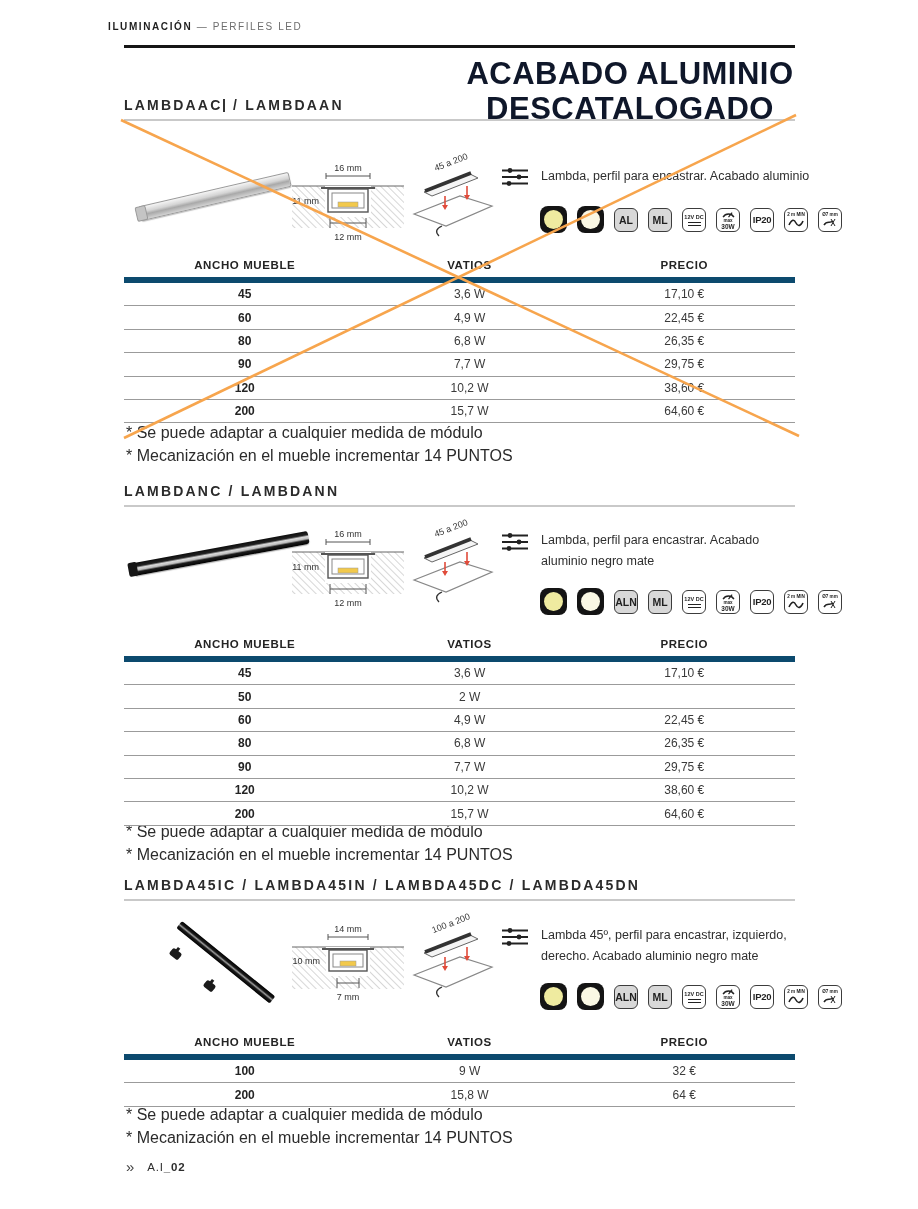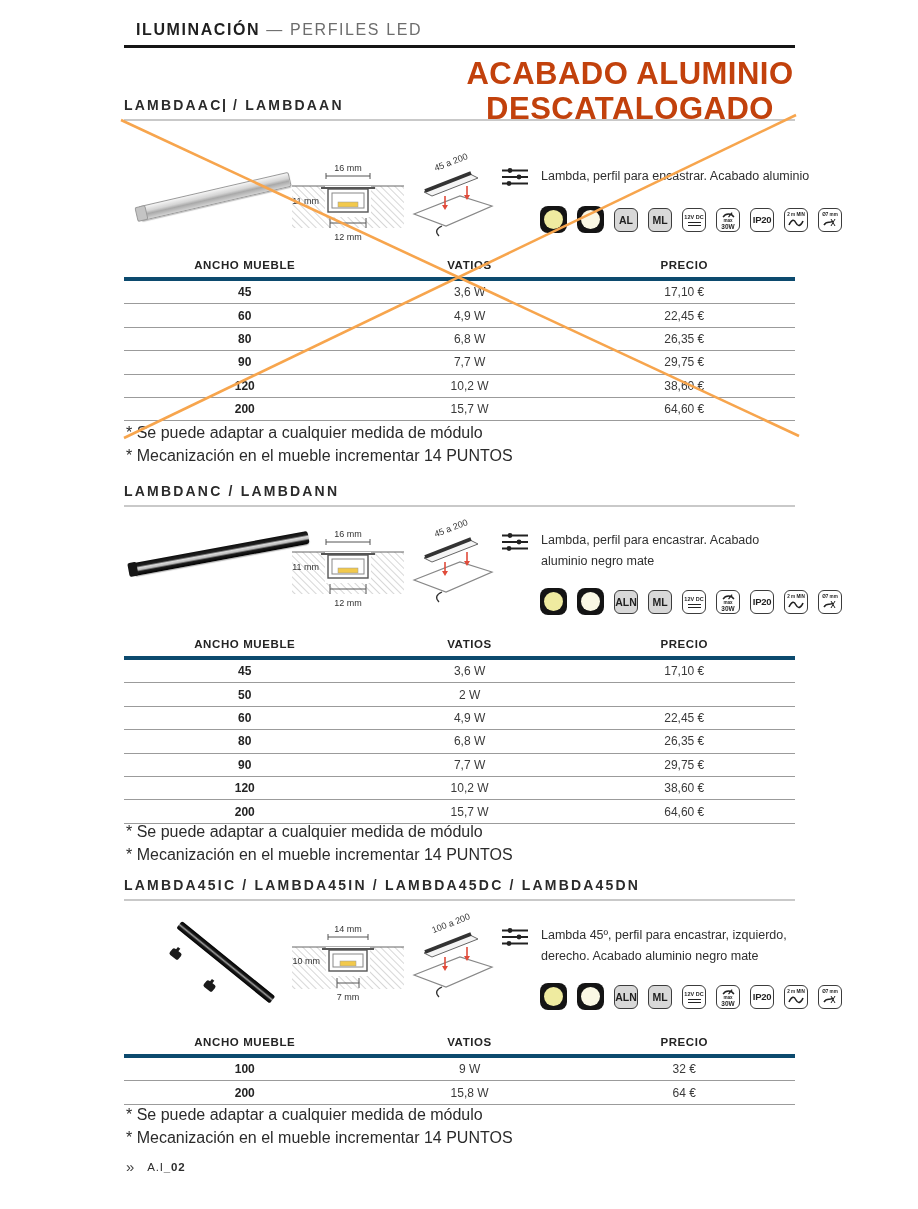--- a/index.html
+++ b/index.html
@@ -1,25 +1,25 @@
 <!DOCTYPE html>
 <html><head>
 <meta charset="utf-8">
 <style>
   html,body{margin:0;padding:0;background:#e8e8e8;}
   .page{position:relative;width:918px;height:1209px;background:#ffffff;overflow:hidden;
         font-family:"Liberation Sans",sans-serif;color:#2c2c2c;}
   
-  .crumb{position:absolute;left:136px;top:21px;font-size:16px;letter-spacing:1.6px;}
+  .crumb{position:absolute;left:108px;top:21px;font-size:10px;letter-spacing:1.6px;}
   .crumb .b{font-weight:bold;color:#1f1f1f;}
   .crumb .g{color:#6d6d6d;}
   .toprule{position:absolute;left:124px;top:45px;width:671px;height:2.5px;background:#161616;}
   
   .ovl{position:absolute;left:452px;top:56px;width:356px;text-align:center;
-       font-size:31px;font-weight:800;letter-spacing:.5px;line-height:35px;color:#c2410c;z-index:6;}
+       font-size:31px;font-weight:800;letter-spacing:.5px;line-height:35px;color:#0f172a;z-index:6;}
   .xo{position:absolute;z-index:5;pointer-events:none;}
   
   .stitle{position:absolute;left:124px;font-size:14px;font-weight:bold;letter-spacing:2.2px;color:#2b2b2b;}
   .caret{display:inline-block;width:1.5px;height:13px;background:#333;vertical-align:-2px;margin:0 2px 0 1px;}
   .srule{position:absolute;left:124px;width:671px;height:2px;background:#c9c9c9;}
   
   .bar{position:absolute;border-radius:2px;}
   .bar-alu{left:138px;top:189px;width:152px;height:13px;border:1px solid #9a9a9a;
      background:linear-gradient(180deg,#f4f4f4 0%,#d4d4d4 40%,#a9a9a9 62%,#d2d2d2 100%);
      transform:rotate(-13deg);box-shadow:0 1px 1px rgba(0,0,0,.25);}
@@ -52,21 +52,21 @@
   .badge-gray{background:#D8D8D8;font-size:10.5px;}
   .badge-plain{font-size:9.5px;letter-spacing:-.3px;}
   .badge-voltage .lb{font-size:5.5px;line-height:6px;}
   .badge-voltage .ln{width:13px;border-top:1.7px solid #222;margin-top:2px;}
   .badge-power .pt{font-size:4.6px;line-height:5px;}
   .badge-power .pb{font-size:6.5px;line-height:7px;}
   .badge-cable .lb,.badge-cut .lb{font-size:4.6px;line-height:6px;}
   
   .table{position:absolute;left:124px;width:671px;z-index:1;}
   .thead{display:grid;grid-template-columns:36% 31% 33%;height:24px;align-items:center;text-align:center;
-         font-weight:bold;font-size:11.5px;letter-spacing:.6px;color:#242424;border-bottom:4px solid #0c4a6e;}
+         font-weight:bold;font-size:11.5px;letter-spacing:.6px;color:#242424;border-bottom:6px solid #0c4a6e;}
   .trow{display:grid;grid-template-columns:36% 31% 33%;height:22.4px;align-items:center;text-align:center;
         font-size:12px;color:#3a3a3a;border-bottom:1px solid #9b9b9b;}
   .trow .c0{font-weight:bold;color:#242424;}
   
   .fn{position:absolute;left:126px;font-size:16px;color:#2b2b2b;}
   
   .footer{position:absolute;left:126px;top:1158px;font-size:11.5px;color:#2e2e2e;display:flex;gap:14px;align-items:center;}
   .footer .chev{font-size:15px;color:#444;letter-spacing:-1px;}
   .footer .ref{letter-spacing:.8px;}
   .footer .ref b{letter-spacing:.8px;}

